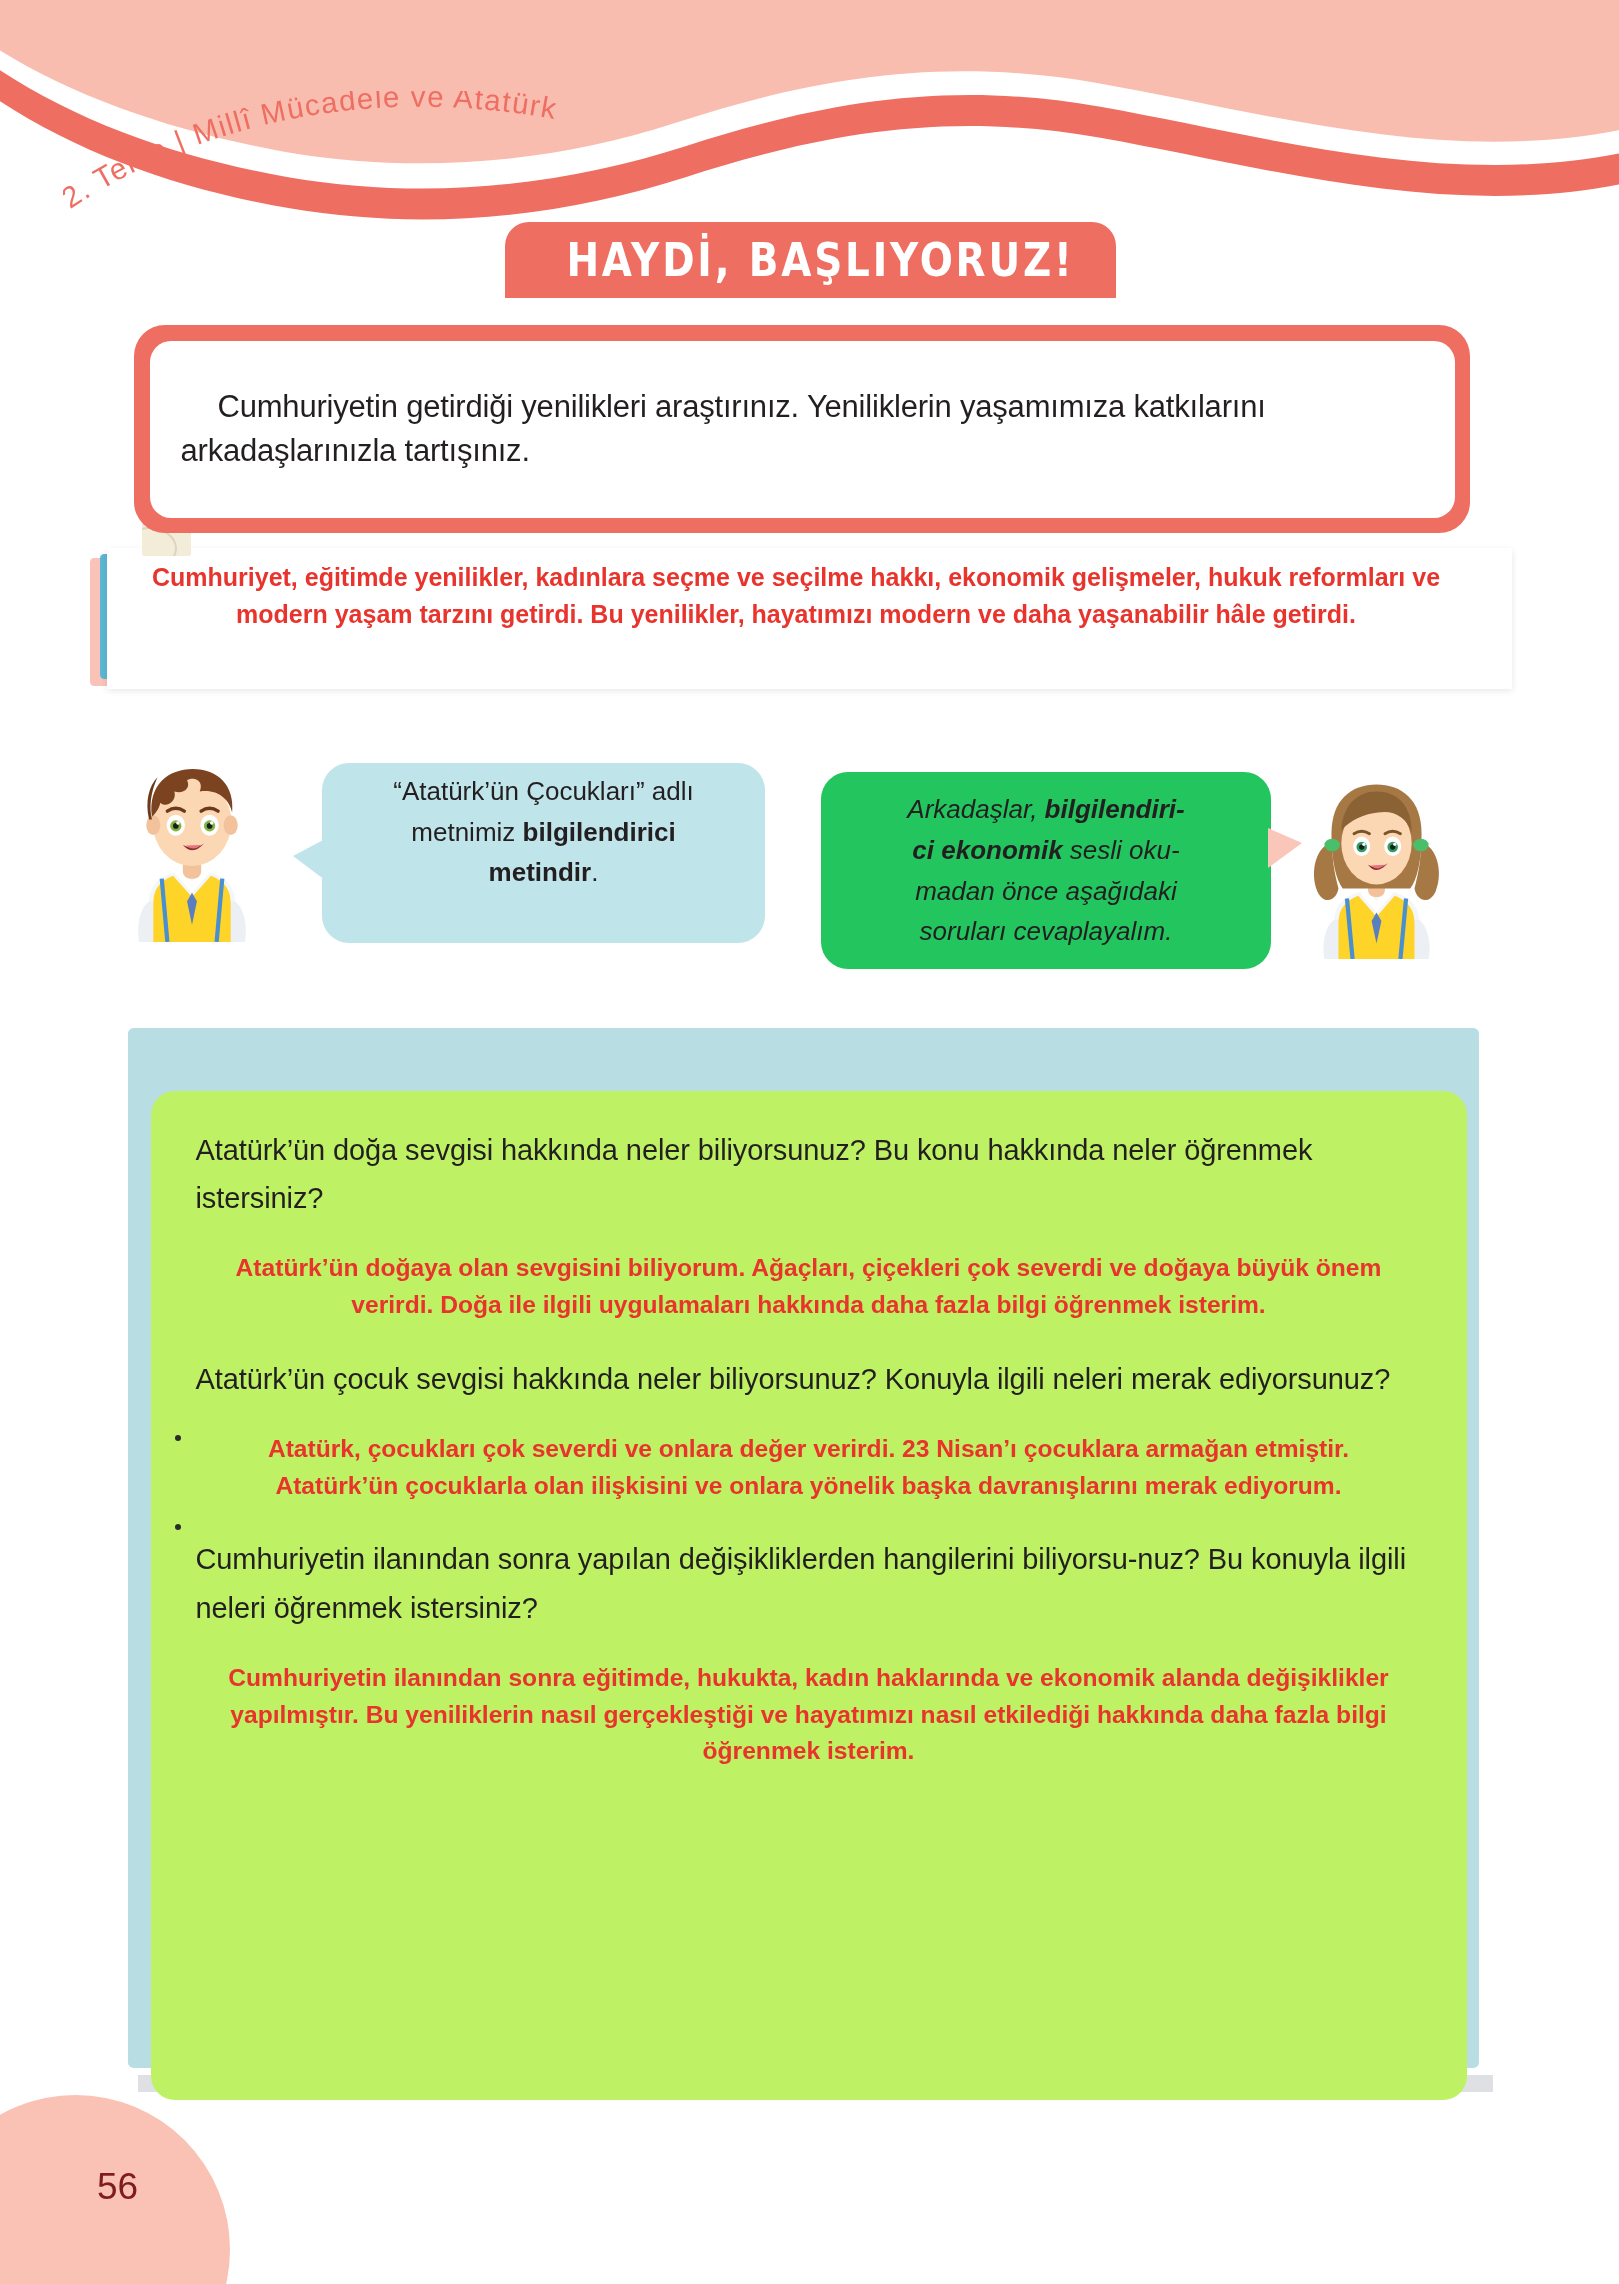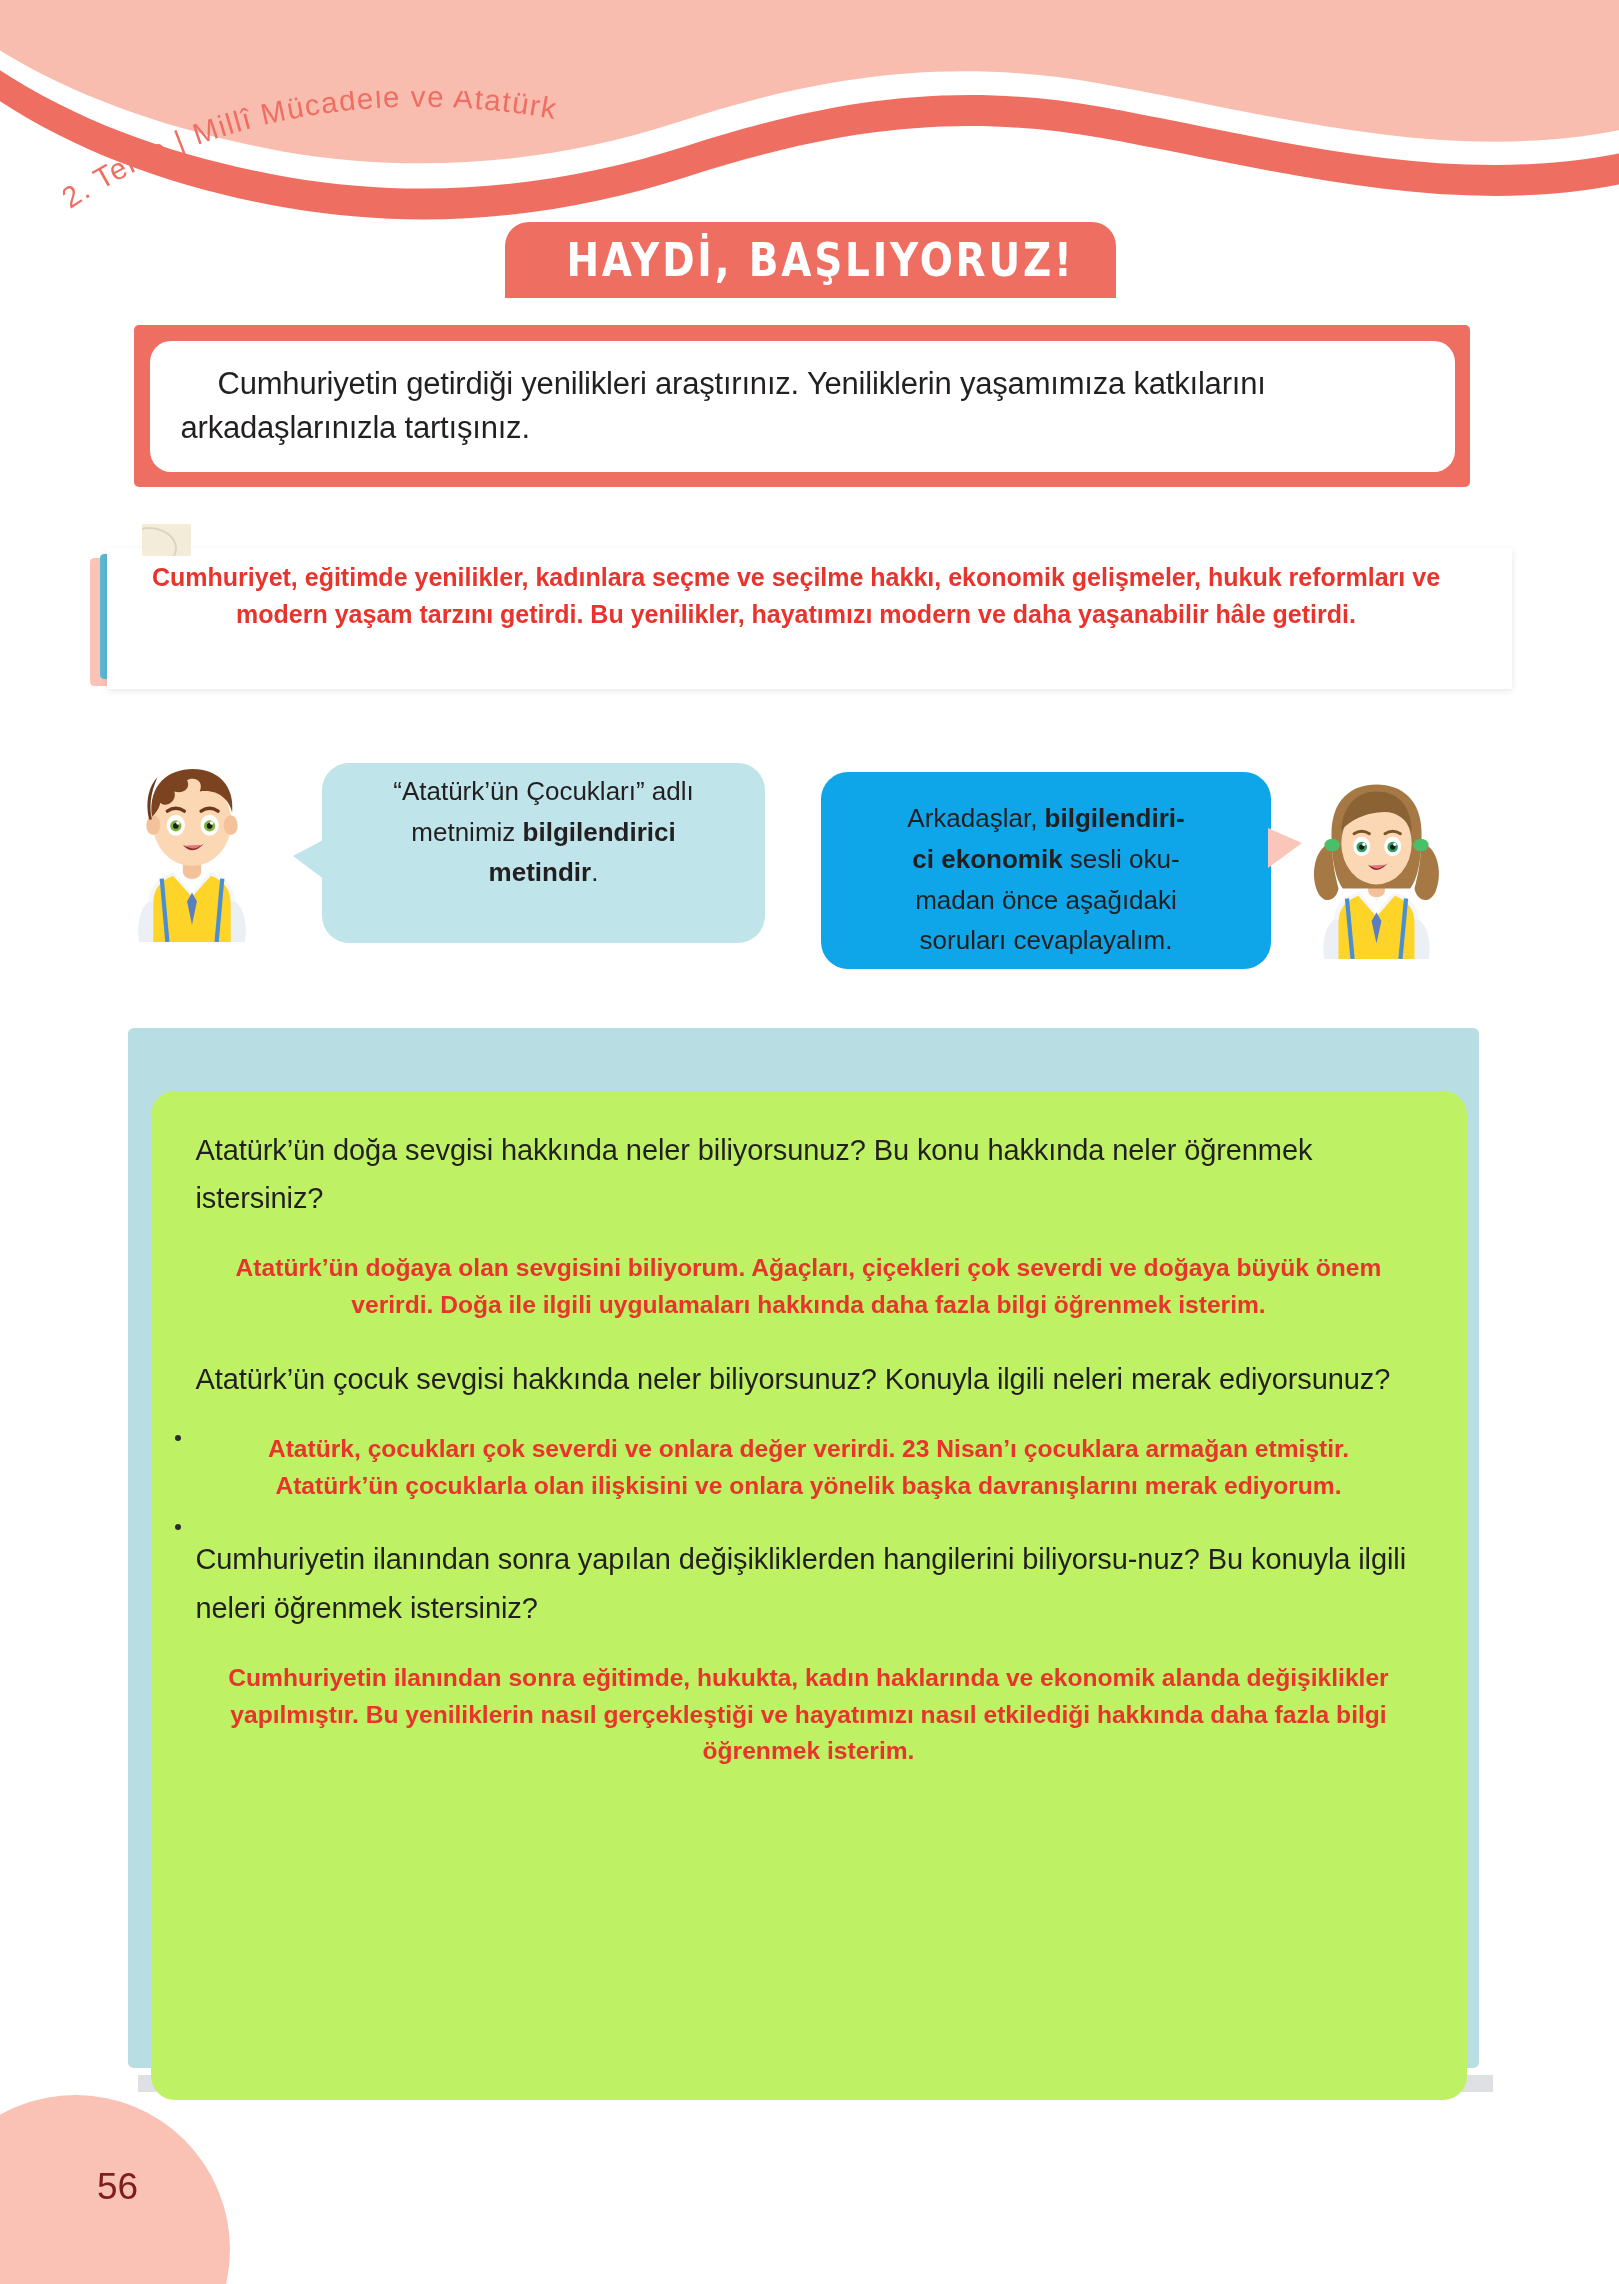--- a/index.html
+++ b/index.html
@@ -64,23 +64,23 @@
     font-family: "DejaVu Sans", sans-serif;
     transform: scaleY(1.18);
   }
 
   
   #instruction-box {
     position: absolute;
     top: 325px;
     left: 134px;
     width: 1336px;
-    height: 162px;
+    height: 208px;
     background: #ef6e62;
-    border-radius: 5px;
+    border-radius: 31px;
     z-index: 4;
     box-sizing: border-box;
     padding: 15.5px;
   }
   #instruction-inner {
     width: 100%;
     height: 100%;
     background: #ffffff;
     border-radius: 21px;
     box-sizing: border-box;
@@ -217,27 +217,28 @@
     font-family: "Liberation Sans", sans-serif;
   }
 
   
   #pink-bubble {
     position: absolute;
     left: 821px;
     top: 34px;
     width: 450px;
     height: 197px;
-    background: #0ea5e9;
+    background: #22c55e;
     border-radius: 27px;
     display: flex;
-    align-items: flex-end;
+    align-items: center;
     justify-content: center;
     box-sizing: border-box;
     padding: 8.4px 24px;
+    font-style: italic;
   }
   #pink-bubble::after {
     content: "";
     position: absolute;
     right: -31px;
     top: 56px;
     width: 0; height: 0;
     border-top: 15.5px solid transparent;
     border-bottom: 25px solid transparent;
     border-left: 34px solid #fac6b9;

